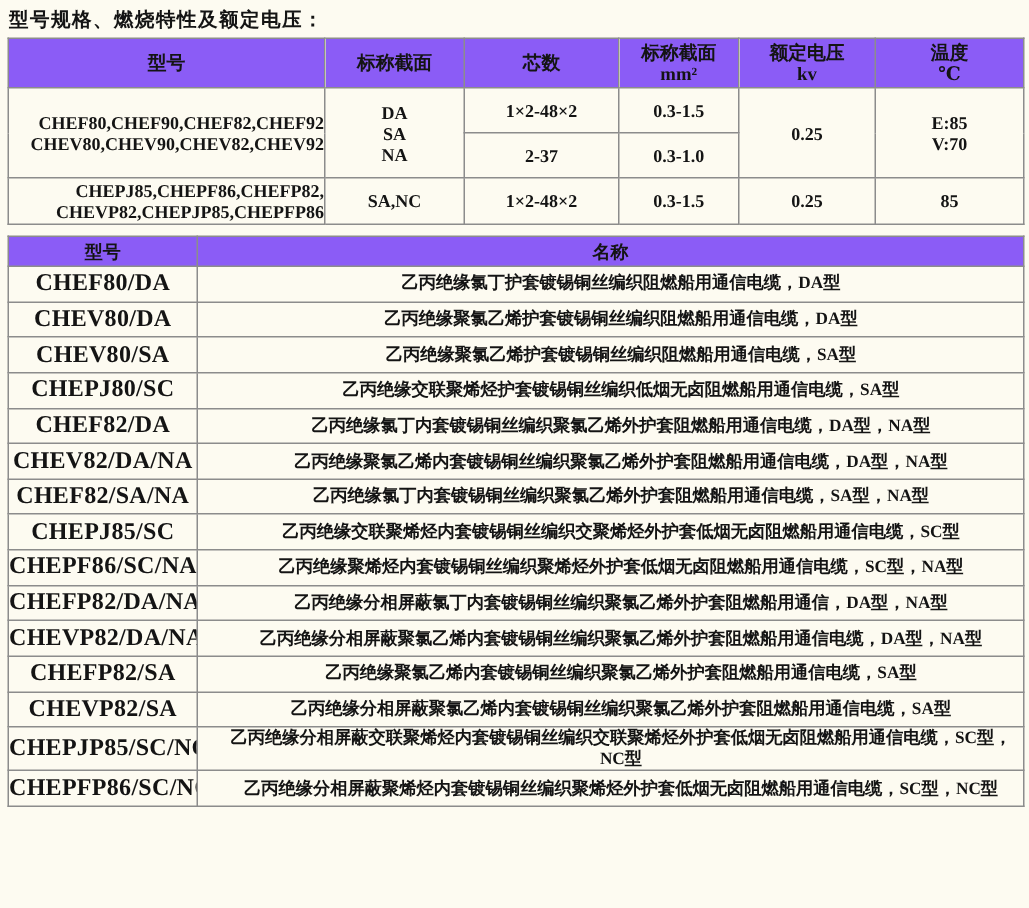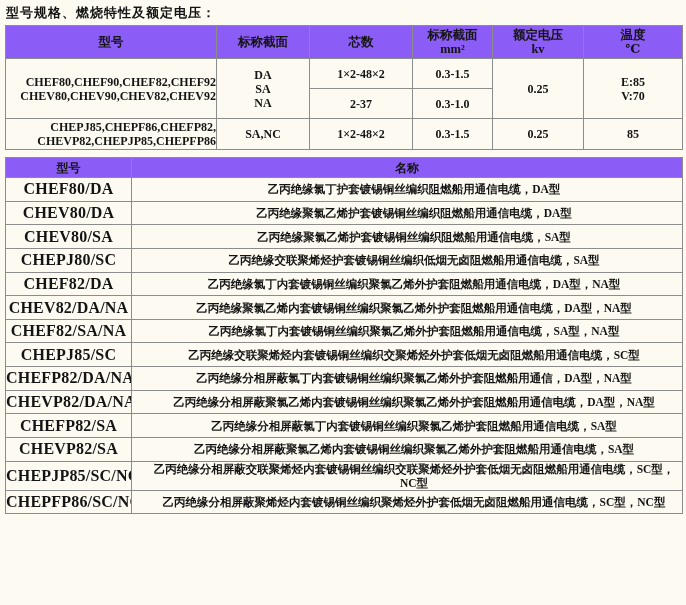--- a/index.html
+++ b/index.html
@@ -169,30 +169,34 @@
         </tr>
     <tr>
           <td class="model-cell">CHEF82/SA/NA</td>
           <td class="name-cell">乙丙绝缘氯丁内套镀锡铜丝编织聚氯乙烯外护套阻燃船用通信电缆，SA型，NA型</td>
         </tr>
     <tr>
           <td class="model-cell">CHEPJ85/SC</td>
           <td class="name-cell">乙丙绝缘交联聚烯烃内套镀锡铜丝编织交聚烯烃外护套低烟无卤阻燃船用通信电缆，SC型</td>
         </tr>
     <tr>
+          <td class="model-cell">CHEPF86/SC/NA</td>
+          <td class="name-cell">乙丙绝缘聚烯烃内套镀锡铜丝编织聚烯烃外护套低烟无卤阻燃船用通信电缆，SC型，NA型</td>
+        </tr>
+    <tr>
           <td class="model-cell">CHEFP82/DA/NA</td>
           <td class="name-cell">乙丙绝缘分相屏蔽氯丁内套镀锡铜丝编织聚氯乙烯外护套阻燃船用通信，DA型，NA型</td>
         </tr>
     <tr>
           <td class="model-cell">CHEVP82/DA/NA</td>
           <td class="name-cell">乙丙绝缘分相屏蔽聚氯乙烯内套镀锡铜丝编织聚氯乙烯外护套阻燃船用通信电缆，DA型，NA型</td>
         </tr>
     <tr>
           <td class="model-cell">CHEFP82/SA</td>
-          <td class="name-cell">乙丙绝缘分相屏蔽氯丁内套镀锡铜丝编织聚氯乙烯护套阻燃船用通信电缆，SA型</td>
+          <td class="name-cell">乙丙绝缘聚氯乙烯内套镀锡铜丝编织聚氯乙烯外护套阻燃船用通信电缆，SA型</td>
         </tr>
     <tr>
           <td class="model-cell">CHEVP82/SA</td>
           <td class="name-cell">乙丙绝缘分相屏蔽聚氯乙烯内套镀锡铜丝编织聚氯乙烯外护套阻燃船用通信电缆，SA型</td>
         </tr>
     <tr>
           <td class="model-cell">CHEPJP85/SC/NC</td>
           <td class="name-cell">乙丙绝缘分相屏蔽交联聚烯烃内套镀锡铜丝编织交联聚烯烃外护套低烟无卤阻燃船用通信电缆，SC型，NC型</td>
         </tr>
     <tr>

